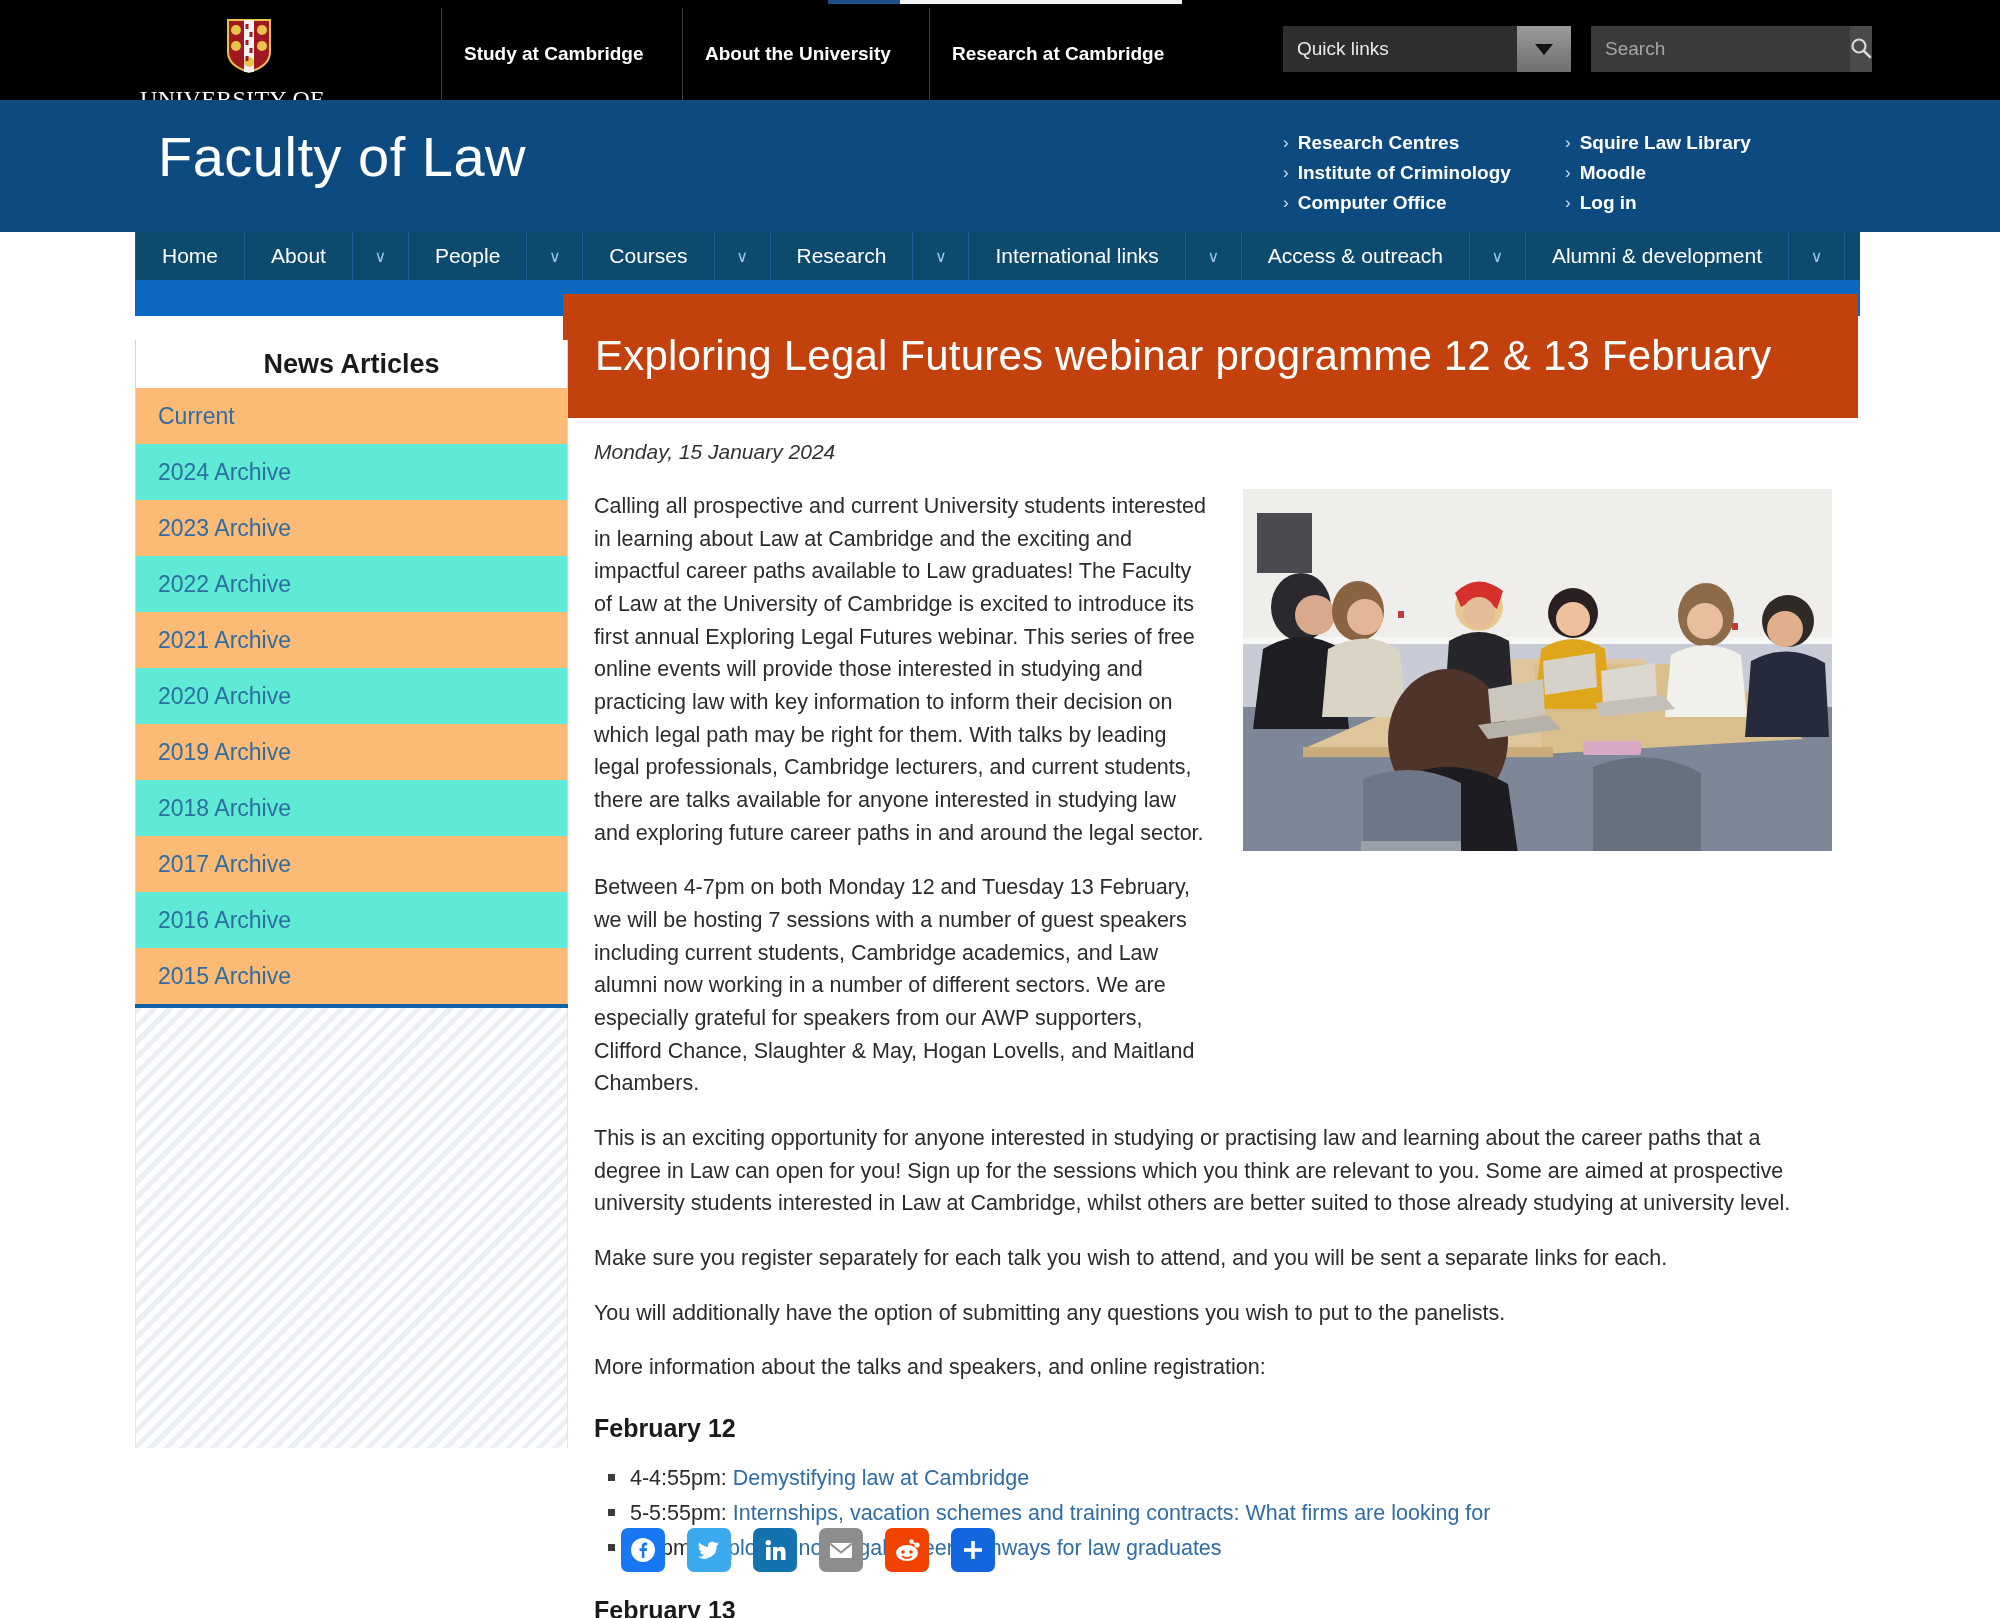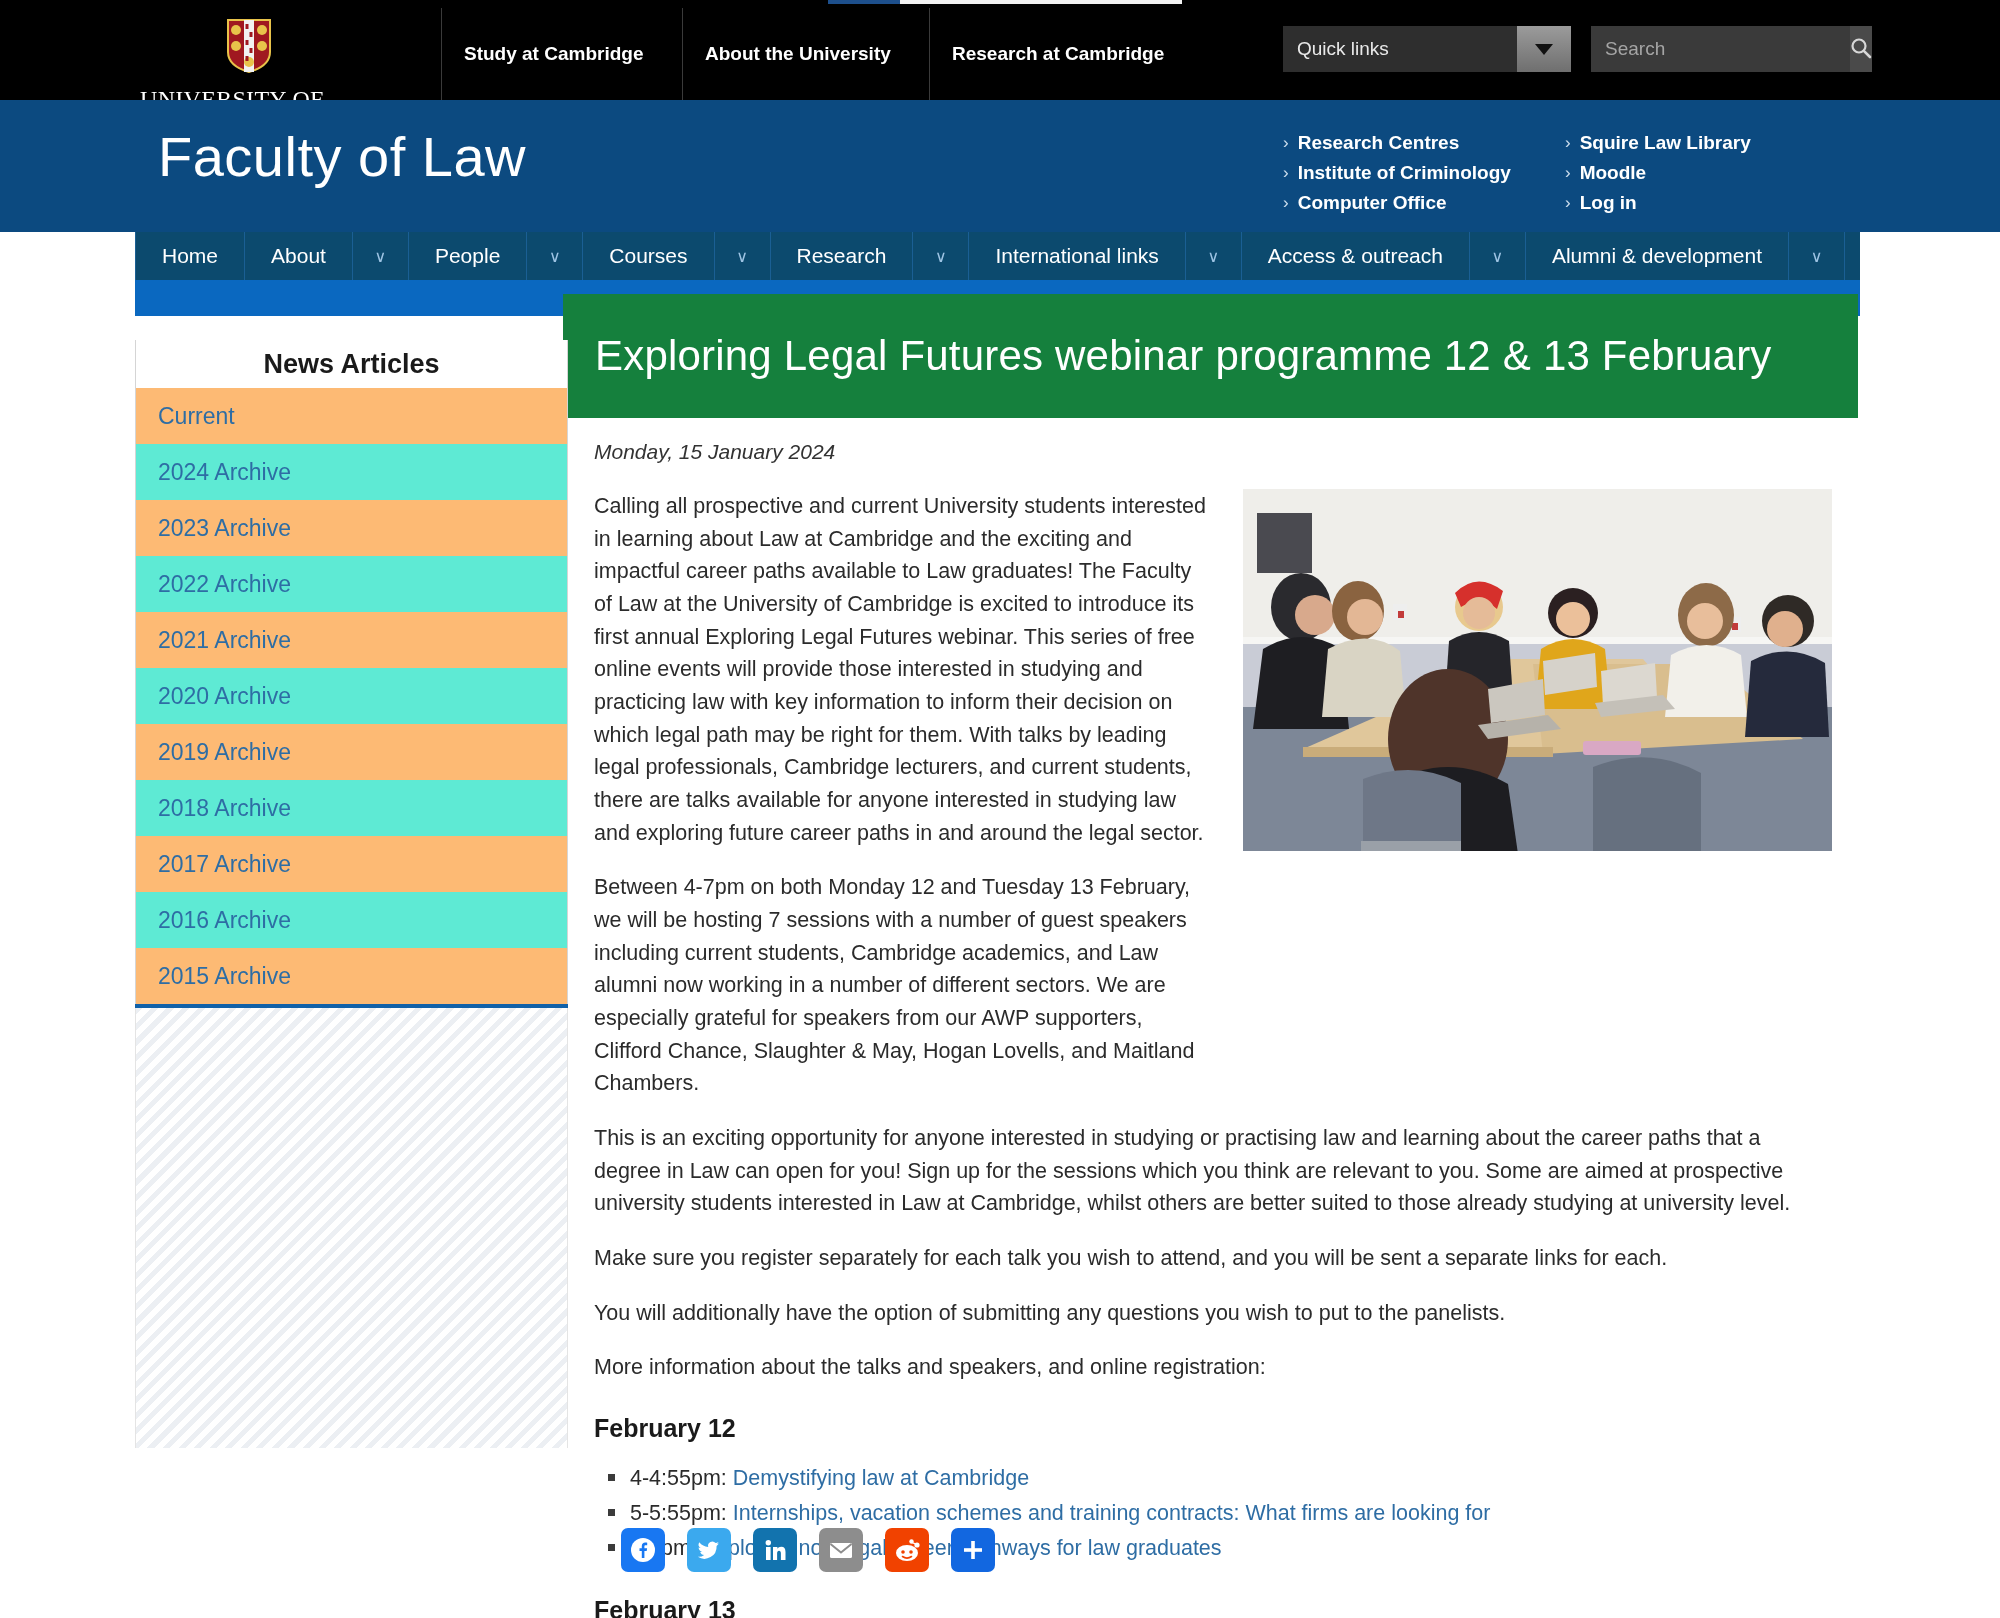--- a/index.html
+++ b/index.html
@@ -100,21 +100,21 @@
     color:#9ec4e4; font-size:16px; cursor:pointer; border-right:1px solid #1a5f94;
   }
   .nav-underbar {
     position:absolute; left:135px; top:280px; width:1725px; height:36px;
     background:#0a68c0;
   }
 
   
   .page-title-bar {
     position:absolute; left:563px; top:294px; width:1295px; height:124px;
-    background:#15803d;
+    background:#c2410c;
     display:flex; align-items:center;
   }
   .page-title {
     color:#ffffff; font-size:42px; font-weight:300; padding-left:32px; letter-spacing:0.2px;
   }
 
   
   .sidebar { position:absolute; left:135px; top:340px; width:433px; }
   .sb-head {
     height:48px; background:#ffffff; border-left:1px solid #d5d5d5; border-right:1px solid #d5d5d5;

